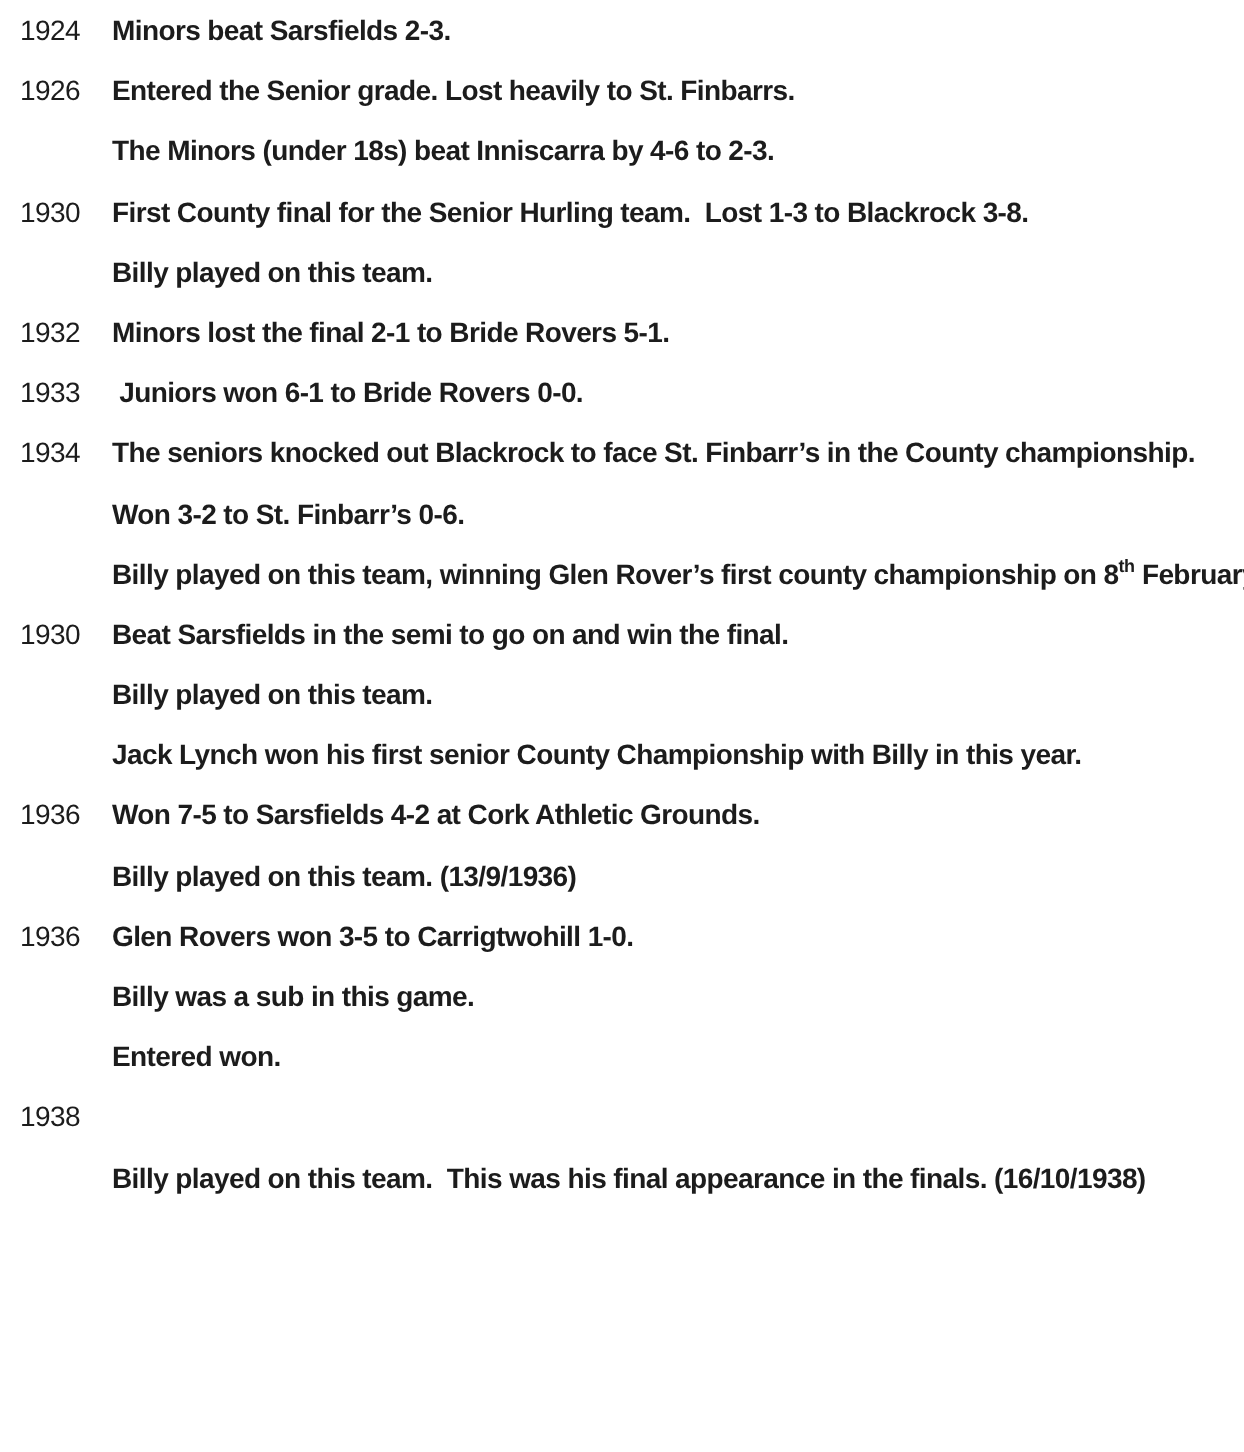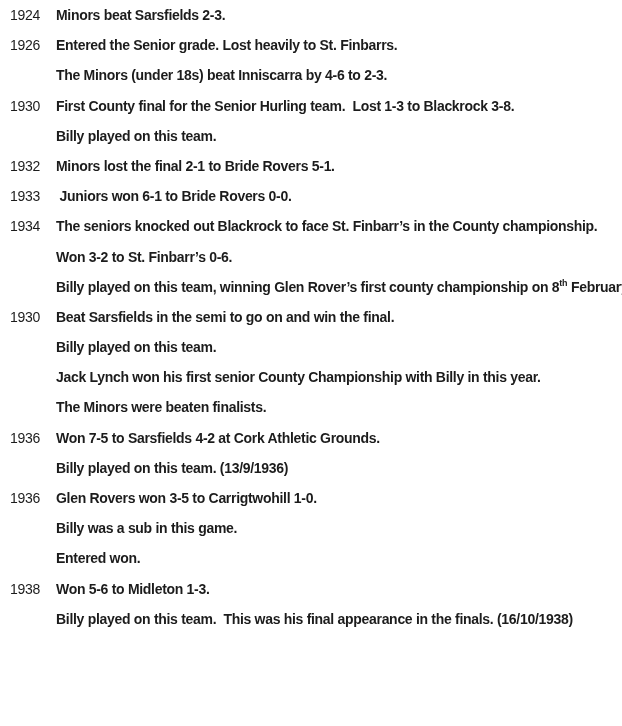--- a/index.html
+++ b/index.html
@@ -113,24 +113,20 @@
   <div class="row">
     <span class="year"></span>
     <span class="text">Billy played on this team.</span>
   </div>
 
   <div class="row">
     <span class="year"></span>
     <span class="text">Jack Lynch won his first senior County Championship with Billy in this year.</span>
   </div>
 
-  <div class="row">
-    <span class="year"></span>
-    <span class="text">The Minors were beaten finalists.</span>
-  </div>
 
   <div class="row">
     <span class="year">1936</span>
     <span class="text">Won 7-5 to Sarsfields 4-2 at Cork Athletic Grounds.</span>
   </div>
 
   <div class="row">
     <span class="year"></span>
     <span class="text">Billy played on this team. (13/9/1936)</span>
   </div>
@@ -145,20 +141,19 @@
     <span class="text">Billy was a sub in this game.</span>
   </div>
 
   <div class="row">
     <span class="year"></span>
     <span class="text">Entered won.</span>
   </div>
 
   <div class="row">
     <span class="year">1938</span>
-    <span class="text">Won 5-6 to Midleton 1-3.</span>
   </div>
 
   <div class="row">
     <span class="year"></span>
     <span class="text">Billy played on this team.  This was his final appearance in the finals. (16/10/1938)</span>
   </div>
 </div>
 
 </body></html>

